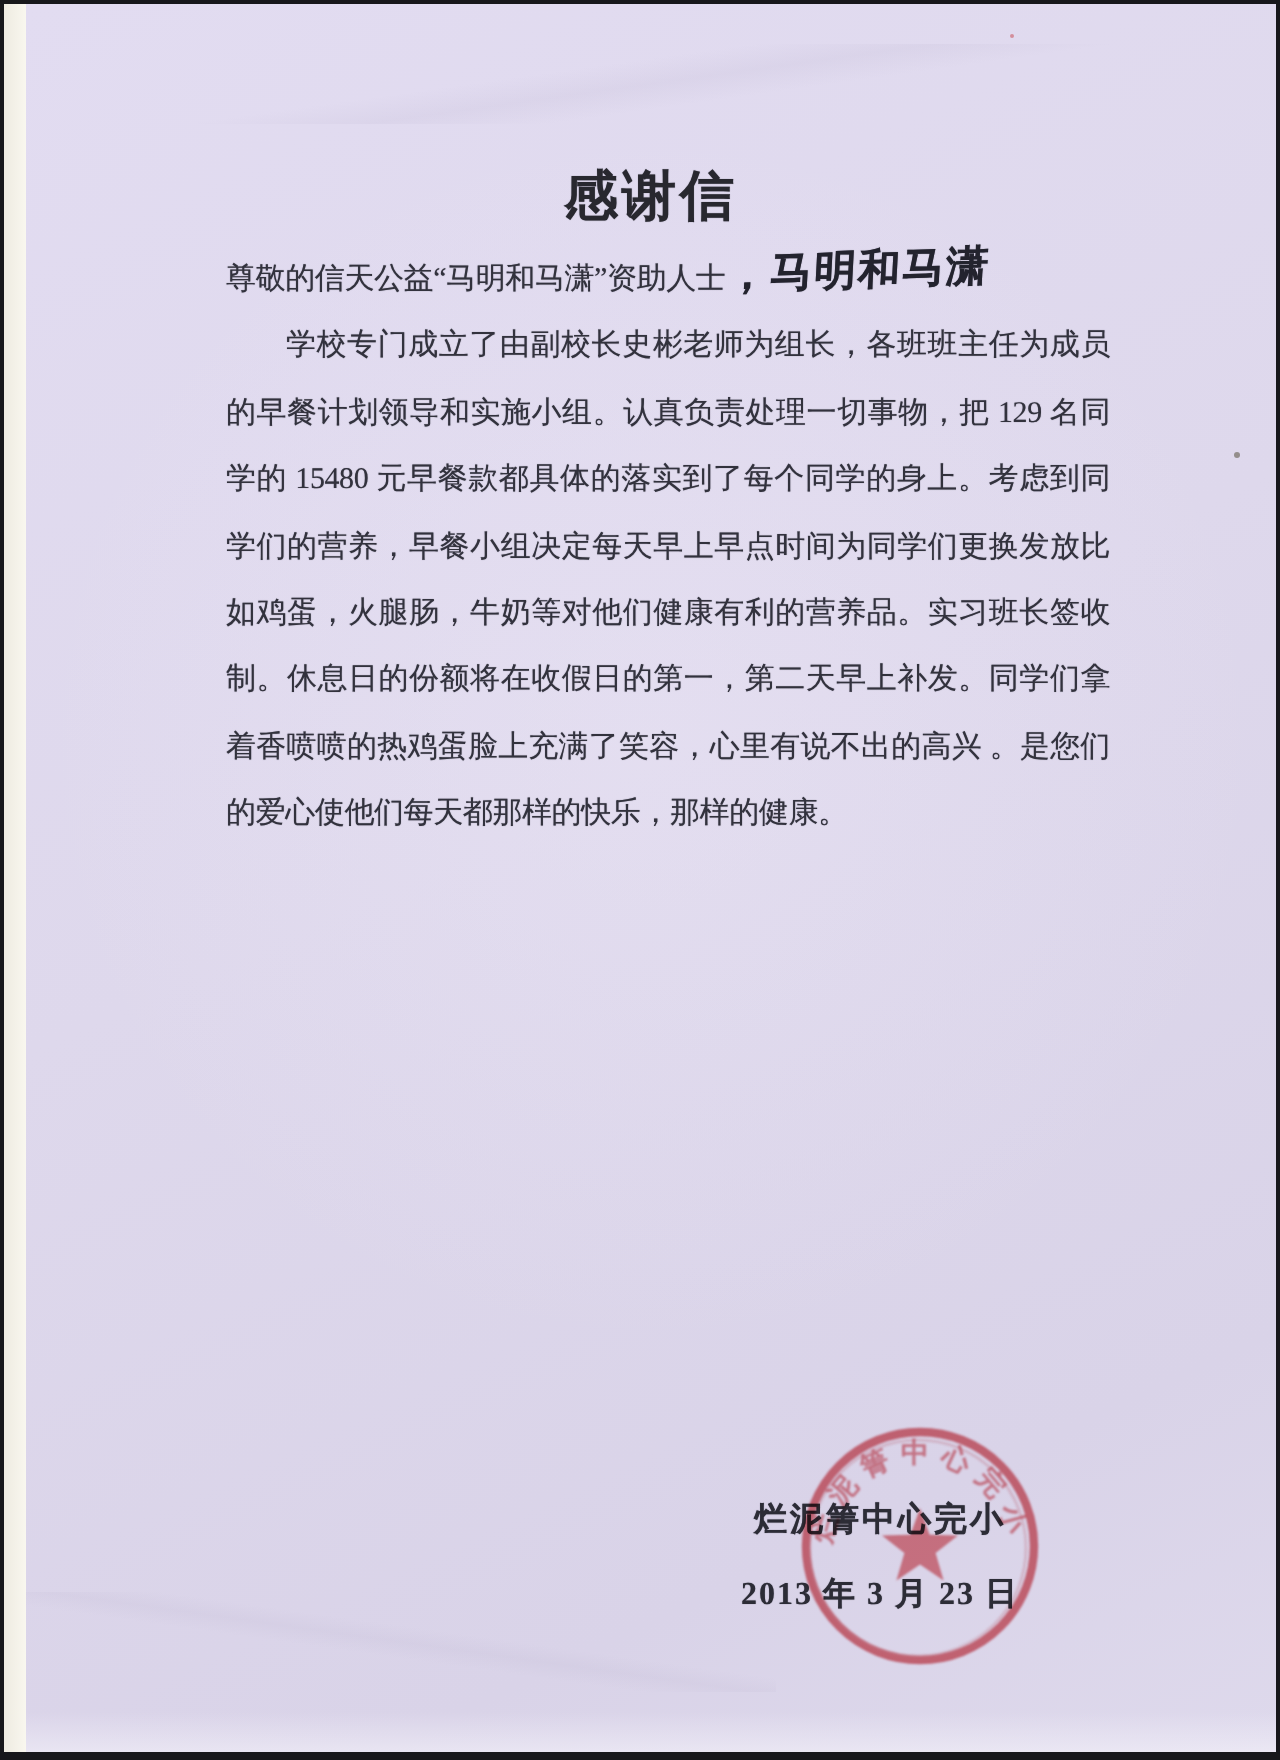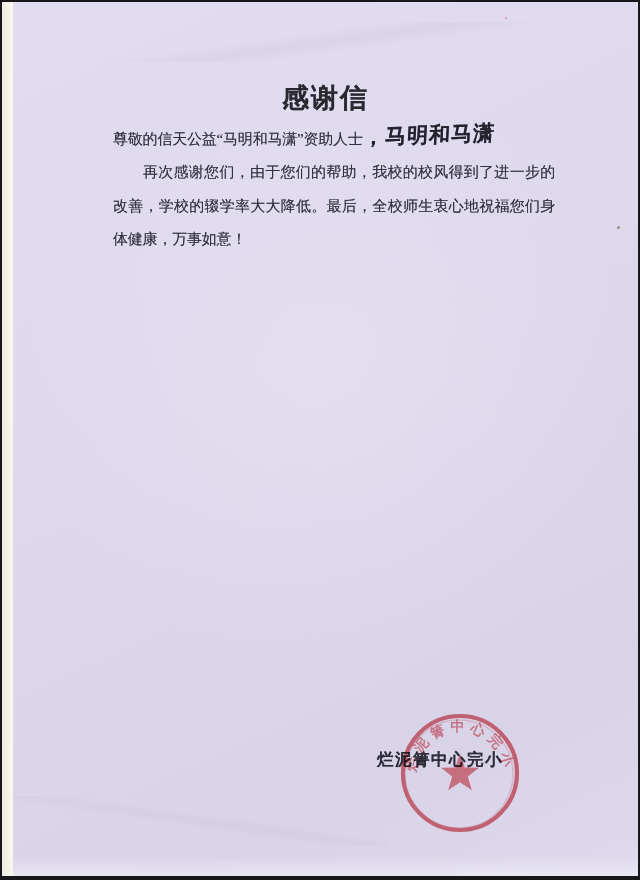--- a/index.html
+++ b/index.html
@@ -158,25 +158,26 @@
   <div class="paper">
     <div class="crease c1"></div>
     <div class="crease c2"></div>
     <div class="speck1"></div>
     <div class="speck2"></div>
 
     <h1 class="title">感谢信</h1>
 
     <div class="body-text">
       <p class="salutation"><span>尊敬的信天公益“马明和马潇”资助人士</span><span class="handwritten">，马明和马潇</span></p>
-      <p class="para indent">再次感谢您们，由于您们的帮助，我校的校风得到了进一步的改善，学校的辍学率大大降低。最后，全校师生衷心地祝福您们身体健康，万事如意！</p>
+      <p class="para indent">学校专门成立了由副校长史彬老师为组长，各班班主任为成员的早餐计划领导和实施小组。认真负责处理一切事物，把 129 名同学的 15480 元早餐款都具体的落实到了每个同学的身上。考虑到同学们的营养，早餐小组决定每天早上早点时间为同学们更换发放比如鸡蛋，火腿肠，牛奶等对他们健康有利的营养品。实习班长签收制。休息日的份额将在收假日的第一，第二天早上补发。同学们拿着香喷喷的热鸡蛋脸上充满了笑容，心里有说不出的高兴 。是您们的爱心使他们每天都那样的快乐，那样的健康。</p>
     </div>
 
     <div class="sigblock">
       <div class="school">烂泥箐中心完小</div>
+      <div class="date">2013 年 3 月 23 日</div>
     </div>
 
     <svg class="seal" width="140" height="140" viewBox="0 0 140 140" aria-hidden="true">
       <circle class="ring" cx="70" cy="70" r="57"></circle>
       <circle class="ring-ghost" cx="69" cy="71" r="54"></circle>
       <path class="star" d="M70,51 L74.8,64.4 L89,64.8 L77.8,73.5 L81.8,87.2 L70,79.2 L58.2,87.2 L62.2,73.5 L51,64.8 L65.2,64.4 Z"></path>
       <path id="seal-arc-path" d="M 28,85 A 44,44 0 1 1 112,85" fill="none"></path>
       <text class="arctext">
         <textPath href="#seal-arc-path" startOffset="50%" text-anchor="middle">烂泥箐中心完小</textPath>
       </text>

